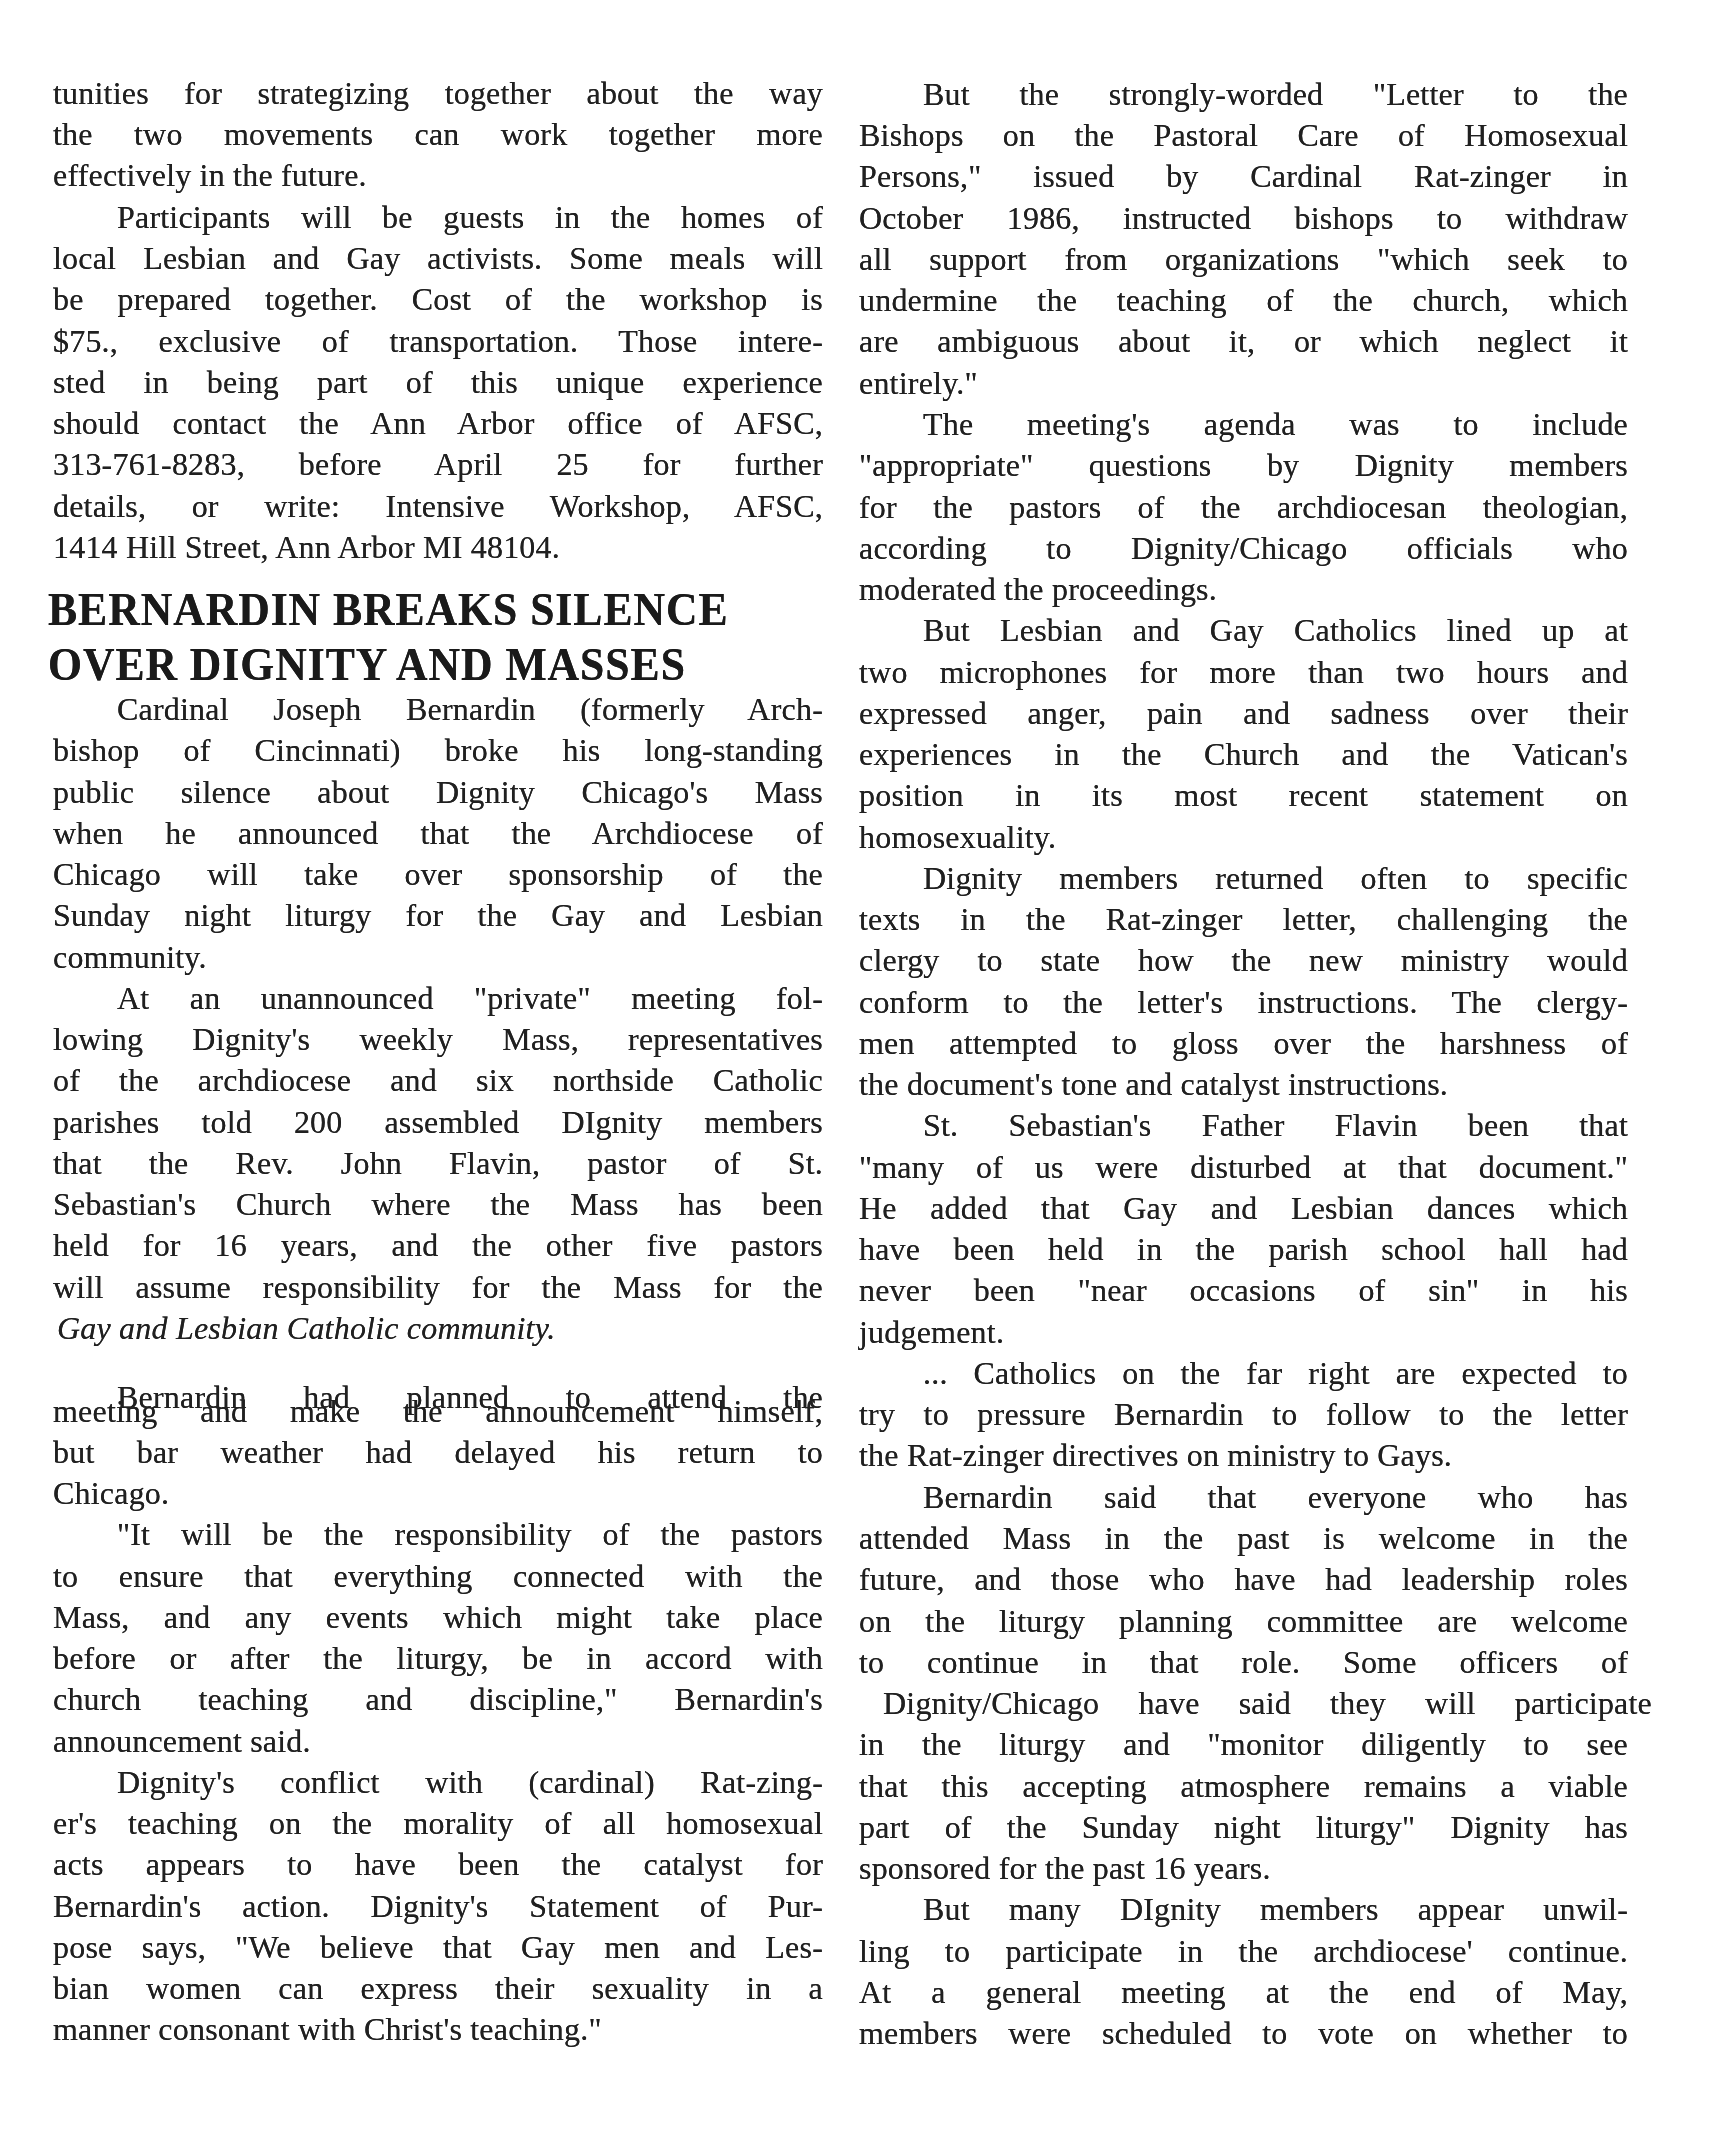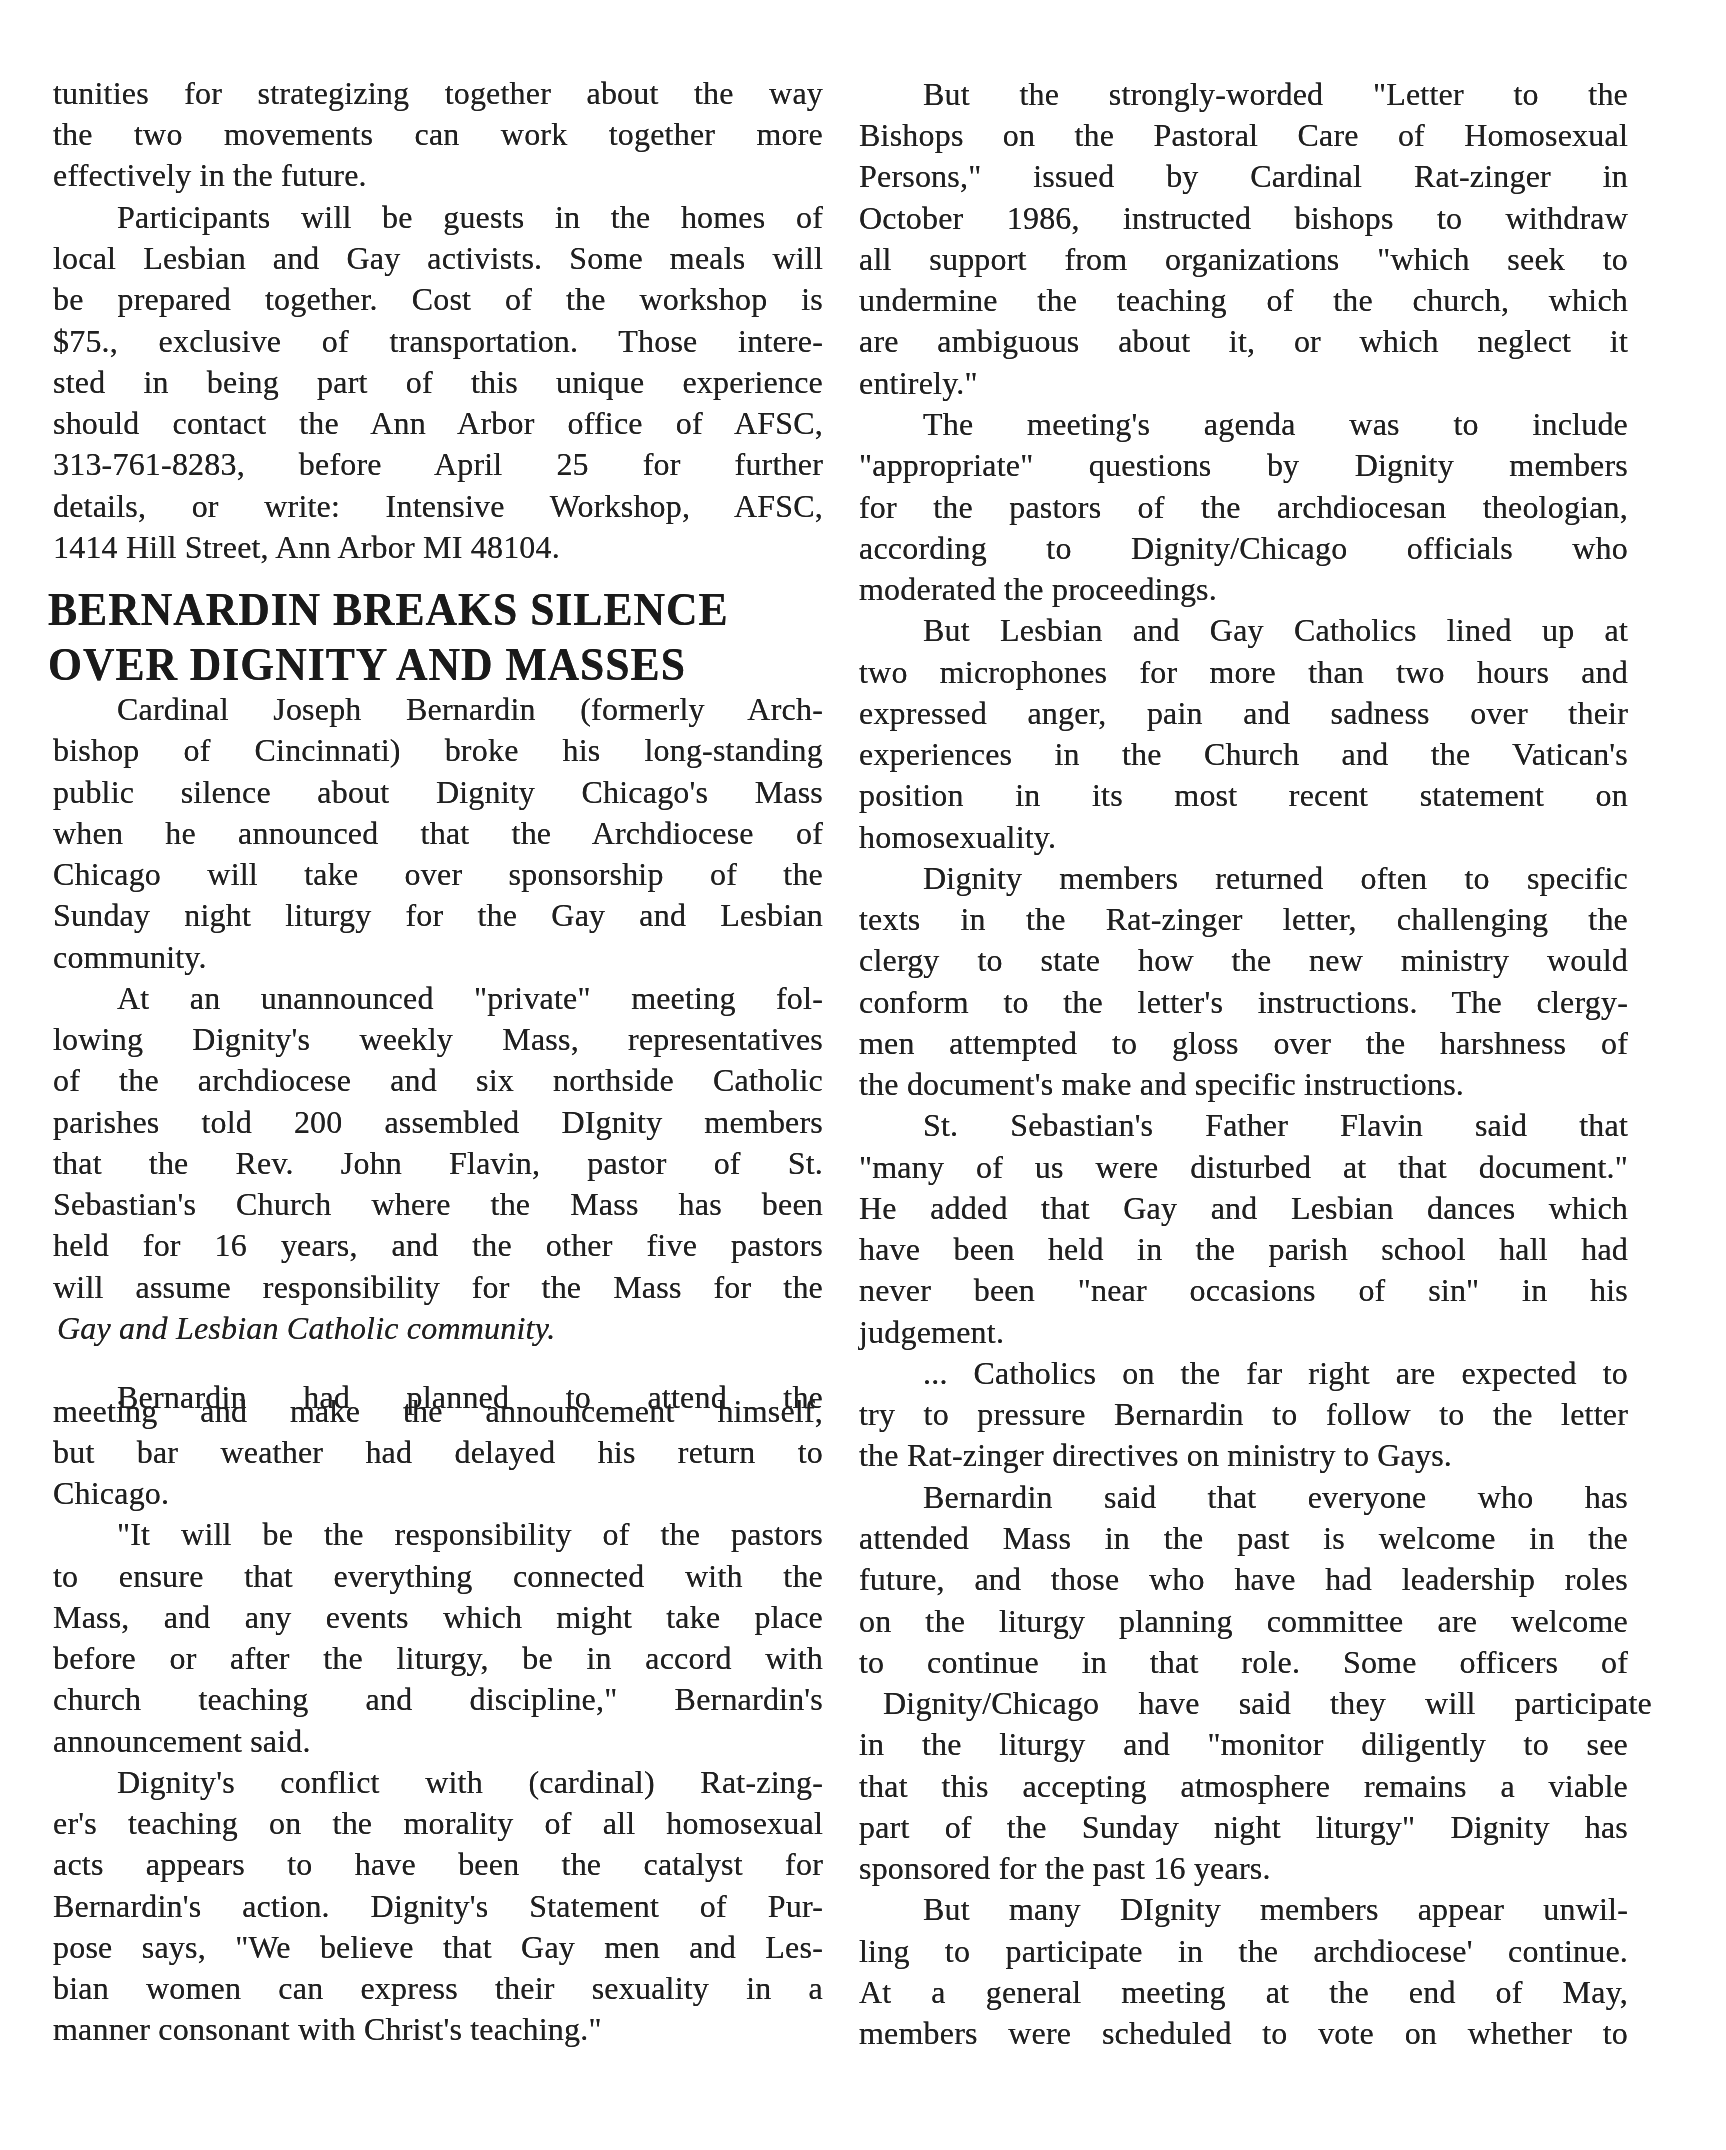--- a/index.html
+++ b/index.html
@@ -159,24 +159,24 @@
           <div class="line" style="left: 0px; width: 769px; top: 734px;">experiences in the Church and the Vatican's</div>
           <div class="line" style="left: 0px; width: 769px; top: 775px;">position in its most recent statement on</div>
           <div class="line last" style="left: 0px; width: 769px; top: 817px;">homosexuality.</div>
         </div>
         <div>
           <div class="line" style="left: 64px; width: 705px; top: 858px;">Dignity members returned often to specific</div>
           <div class="line" style="left: 0px; width: 769px; top: 899px;">texts in the Rat-zinger letter, challenging the</div>
           <div class="line" style="left: 0px; width: 769px; top: 940px;">clergy to state how the new ministry would</div>
           <div class="line" style="left: 0px; width: 769px; top: 982px;">conform to the letter's instructions. The clergy-</div>
           <div class="line" style="left: 0px; width: 769px; top: 1023px;">men attempted to gloss over the harshness of</div>
-          <div class="line last" style="left: 0px; width: 769px; top: 1064px;">the document's make and specific instructions.</div>
-        </div>
-        <div>
-          <div class="line" style="left: 64px; width: 705px; top: 1105px;">St. Sebastian's Father Flavin said that</div>
+          <div class="line last" style="left: 0px; width: 769px; top: 1064px;">the document's tone and catalyst instructions.</div>
+        </div>
+        <div>
+          <div class="line" style="left: 64px; width: 705px; top: 1105px;">St. Sebastian's Father Flavin been that</div>
           <div class="line" style="left: 0px; width: 769px; top: 1147px;">"many of us were disturbed at that document."</div>
           <div class="line" style="left: 0px; width: 769px; top: 1188px;">He added that Gay and Lesbian dances which</div>
           <div class="line" style="left: 0px; width: 769px; top: 1229px;">have been held in the parish school hall had</div>
           <div class="line" style="left: 0px; width: 769px; top: 1270px;">never been "near occasions of sin" in his</div>
           <div class="line last" style="left: 0px; width: 769px; top: 1312px;">judgement.</div>
         </div>
         <div>
           <div class="line" style="left: 64px; width: 705px; top: 1353px;">... Catholics on the far right are expected to</div>
           <div class="line" style="left: 0px; width: 769px; top: 1394px;">try to pressure Bernardin to follow to the letter</div>
           <div class="line last" style="left: 0px; width: 769px; top: 1435px;">the Rat-zinger directives on ministry to Gays.</div>

